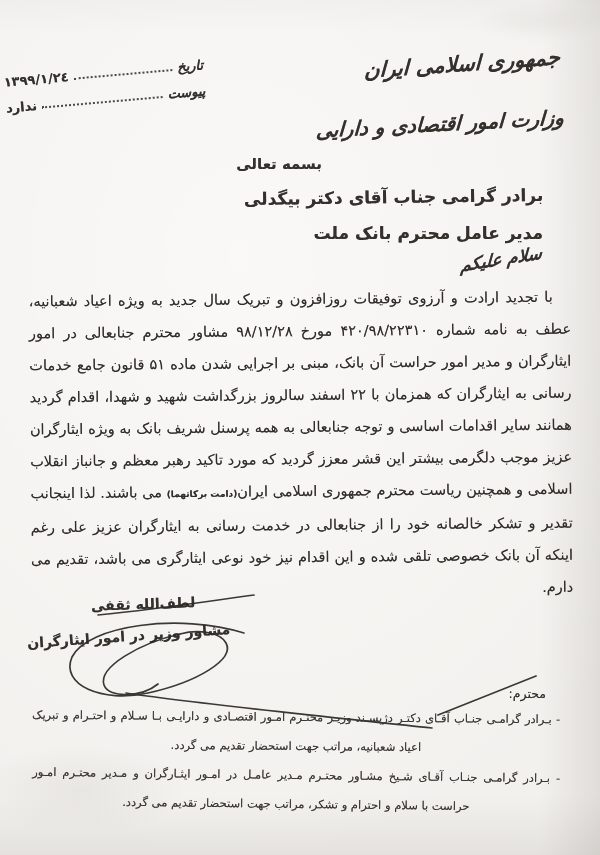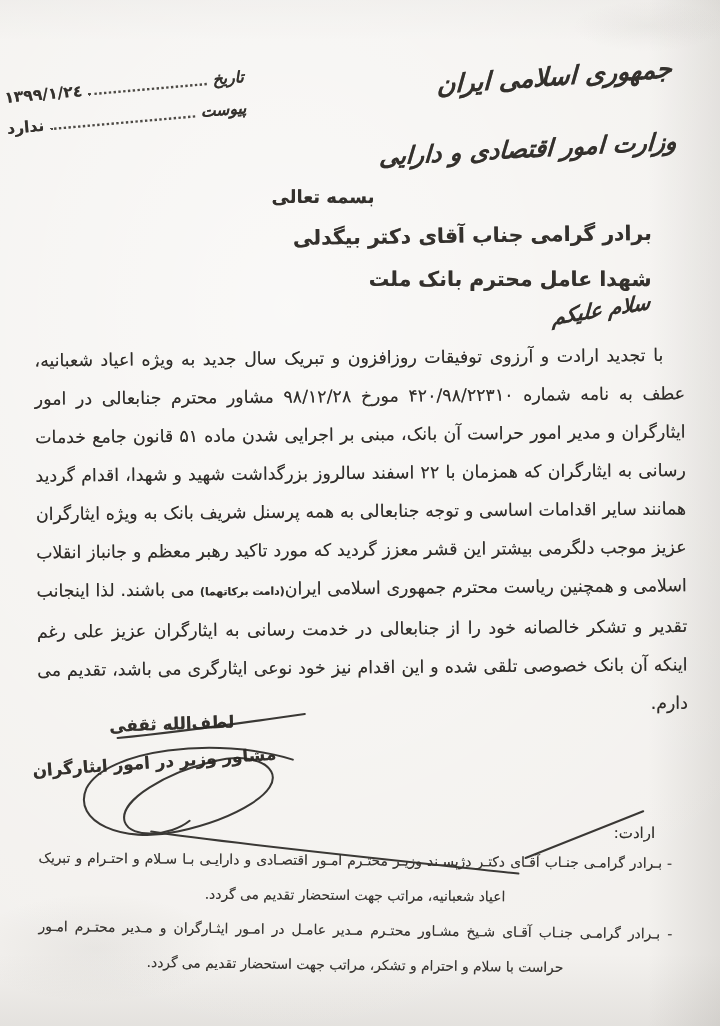--- a/index.html
+++ b/index.html
@@ -16,21 +16,21 @@
       linear-gradient(to bottom, rgba(120,115,108,.06), rgba(120,115,108,0) 4%, rgba(120,115,108,0) 93%, rgba(120,115,108,.12)),
       #f3f1ee;
   }
   .page *{text-shadow:0 0 .5px rgba(45,42,38,.55);}
   .calli{font-weight:bold;font-style:italic;}
   .country{position:absolute;top:52px;right:40px;font-size:21px;transform:rotate(-4deg) skewX(-6deg);white-space:nowrap;}
   .ministry{position:absolute;top:112px;right:36px;font-size:20px;transform:rotate(-3deg) skewX(-6deg);white-space:nowrap;}
   .date-block{position:absolute;top:66px;left:5px;width:200px;transform:rotate(-5deg);font-size:13px;font-weight:bold;}
   .dt-row{display:flex;align-items:flex-end;margin-bottom:11px;}
   .dots{flex:1;border-bottom:2px dotted #4c4944;margin:0 5px 4px;min-width:24px;}
-  .besmellah{position:absolute;top:155px;right:288px;font-size:15px;font-weight:bold;white-space:nowrap;}
+  .besmellah{position:absolute;top:155px;right:278px;font-size:15px;font-weight:bold;white-space:nowrap;}
   .rcpt1{position:absolute;top:187px;right:57px;font-size:17px;font-weight:bold;transform:rotate(-0.8deg);white-space:nowrap;}
   .rcpt2{position:absolute;top:223px;right:57px;font-size:17px;font-weight:bold;white-space:nowrap;}
   .salutation{position:absolute;top:249px;right:58px;font-size:17px;transform:rotate(-9deg) skewX(-12deg);white-space:nowrap;}
   .bodytext{position:absolute;top:283px;right:28px;left:30px;margin:0;font-size:14.5px;line-height:32px;
     text-align:justify;text-indent:18px;transform:rotate(-0.5deg);color:#312e2a;}
   .small-note{font-size:9px;font-weight:bold;}
   .sig-name{position:absolute;top:596px;right:405px;font-size:14px;font-weight:bold;transform:rotate(-2deg);white-space:nowrap;}
   .sig-title{position:absolute;top:628px;right:370px;font-size:14px;font-weight:bold;transform:rotate(-4deg);white-space:nowrap;}
   .sig-svg{position:absolute;top:585px;left:30px;width:520px;height:150px;}
   .copy-label{position:absolute;top:686px;right:54px;font-size:12.5px;}
@@ -56,36 +56,36 @@
       <span>ندارد</span>
     </div>
   </div>
 
   <div class="country calli">جمهوری اسلامی ایران</div>
   <div class="ministry calli">وزارت امور اقتصادی و دارایی</div>
 
   <div class="besmellah">بسمه تعالی</div>
 
   <div class="rcpt1">برادر گرامی جناب آقای دکتر بیگدلی</div>
-  <div class="rcpt2">شهدا عامل محترم بانک ملت</div>
+  <div class="rcpt2">مدیر عامل محترم بانک ملت</div>
 
   <div class="salutation calli">سلام علیکم</div>
 
   <p class="bodytext"><span>با تجدید ارادت و آرزوی توفیقات روزافزون و تبریک سال جدید به ویژه اعیاد شعبانیه، عطف به نامه شماره ۴۲۰/۹۸/۲۲۳۱۰ مورخ ۹۸/۱۲/۲۸ مشاور محترم جنابعالی در امور ایثارگران و مدیر امور حراست آن بانک، مبنی بر اجرایی شدن ماده ۵۱ قانون جامع خدمات رسانی به ایثارگران که همزمان با ۲۲ اسفند سالروز بزرگداشت شهید و شهدا، اقدام گردید همانند سایر اقدامات اساسی و توجه جنابعالی به همه پرسنل شریف بانک به ویژه ایثارگران عزیز موجب دلگرمی بیشتر این قشر معزز گردید که مورد تاکید رهبر معظم و جانباز انقلاب اسلامی و همچنین ریاست محترم جمهوری اسلامی ایران</span><span class="small-note">(دامت برکاتهما)</span><span> می باشند. لذا اینجانب تقدیر و تشکر خالصانه خود را از جنابعالی در خدمت رسانی به ایثارگران عزیز علی رغم اینکه آن بانک خصوصی تلقی شده و این اقدام نیز خود نوعی ایثارگری می باشد، تقدیم می دارم.</span></p>
 
   <div class="sig-name">لطف‌الله ثقفی</div>
   <div class="sig-title">مشاور وزیر در امور ایثارگران</div>
 
   <svg class="sig-svg" viewBox="0 0 520 150" xmlns="http://www.w3.org/2000/svg">
     <g fill="none" stroke="#2b2926" stroke-width="1.7" stroke-linecap="round" opacity="0.92">
       <path d="M 224 10 C 180 16, 130 24, 68 30"></path>
       <path d="M 214 48 C 150 28, 58 40, 42 72 C 30 100, 72 118, 118 108 C 168 97, 205 74, 196 58 C 190 47, 168 44, 150 49"></path>
       <path d="M 150 49 C 110 58, 68 82, 74 100 C 79 114, 112 112, 128 99"></path>
       <path d="M 96 108 C 160 118, 300 132, 402 143"></path>
       <path d="M 408 130 L 506 91"></path>
     </g>
   </svg>
 
-  <div class="copy-label">ارادت:</div>
+  <div class="copy-label">محترم:</div>
   <p class="copy-item i1">- بـرادر گرامـی جنـاب آقـای دکتـر دژپسـند وزیـر محتـرم امـور اقتصـادی و دارایـی بـا سـلام و احتـرام و تبریک اعیاد شعبانیه، مراتب جهت استحضار تقدیم می گردد.</p>
   <p class="copy-item i2">- بـرادر گرامـی جنـاب آقـای شـیخ مشـاور محتـرم مـدیر عامـل در امـور ایثـارگران و مـدیر محتـرم امـور حراست با سلام و احترام و تشکر، مراتب جهت استحضار تقدیم می گردد.</p>
 
 </div>
 
 </body></html>

